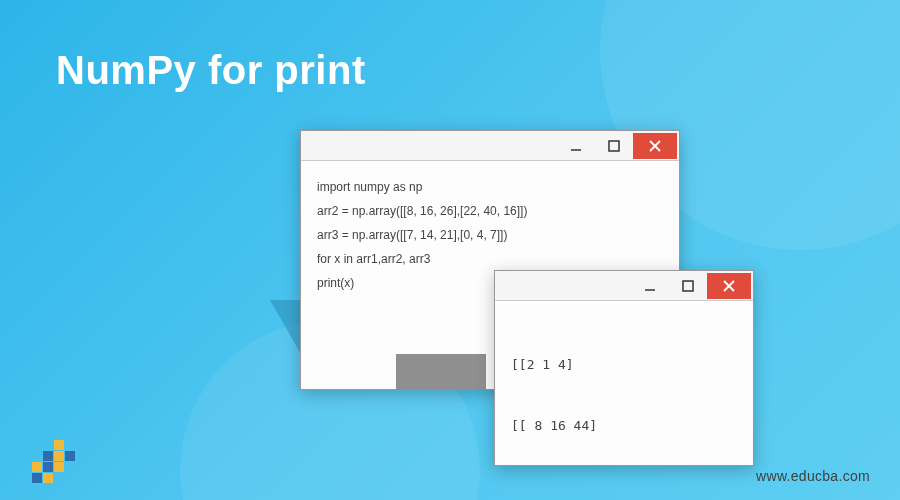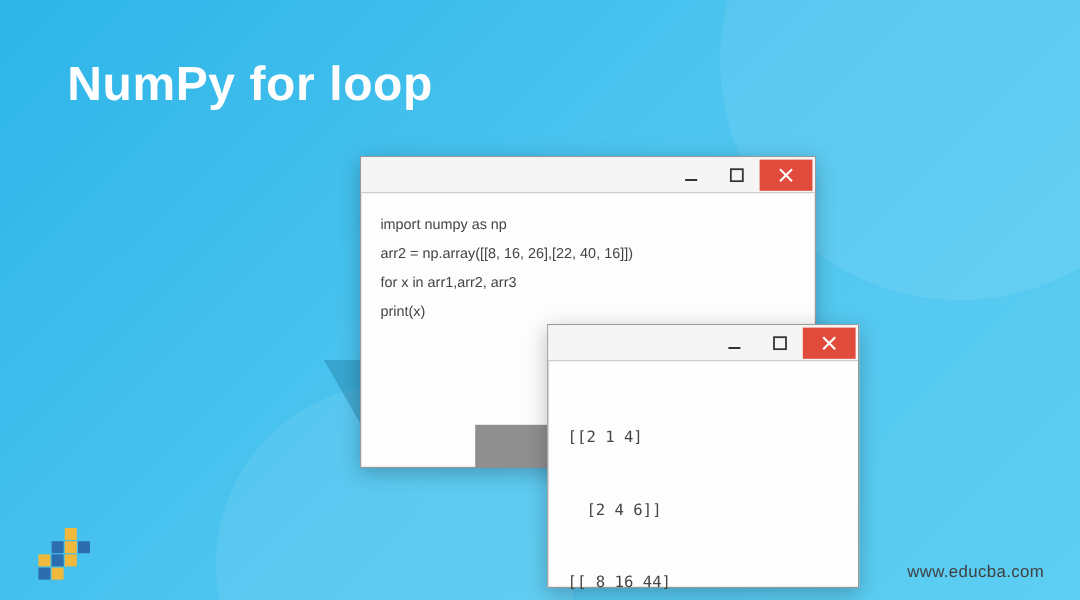--- a/index.html
+++ b/index.html
@@ -15,21 +15,21 @@
     .deco-tri { position: absolute; width: 0; height: 0;
       border-left: 40px solid transparent; border-right: 40px solid transparent;
       border-top: 70px solid #1a6d95; left: 270px; top: 300px; opacity: 0.35; }
 
     .title { position: absolute; top: 48px; left: 56px; color: #fff;
       font-size: 40px; font-weight: 600; letter-spacing: 0.5px; }
 
     .window { position: absolute; background: #fdfdfd; border: 1px solid #999;
       box-shadow: 0 4px 16px rgba(0,0,0,0.25); }
     .win1 { top: 130px; left: 300px; width: 380px; height: 260px; }
-    .win2 { top: 270px; left: 456px; width: 260px; height: 220px; }
+    .win2 { top: 270px; left: 494px; width: 260px; height: 196px; }
 
     .titlebar { height: 30px; background: #f5f5f5; border-bottom: 1px solid #ccc;
       display: flex; justify-content: flex-end; align-items: center; padding: 0 2px; }
     .tb-btn { width: 38px; height: 22px; display: flex; align-items: center; justify-content: center;
       cursor: pointer; font-size: 12px; }
     .tb-min, .tb-max { color: #333; }
     .tb-close { background: #e04b3c; color: #fff; width: 44px; height: 26px; font-size: 15px; }
     .tb-min svg, .tb-max svg, .tb-close svg { display: block; }
 
     .win-body { padding: 14px 16px; font-family: Liberation Sans, sans-serif;
@@ -45,21 +45,21 @@
     .gray-block { position: absolute; background: #8f8f8f; width: 90px; height: 36px;
       top: 354px; left: 396px; }
   </style>
 </head>
 <body>
 
 <div class="deco-circle c1"></div>
 <div class="deco-circle c2"></div>
 <div class="deco-tri"></div>
 
-<div class="title">NumPy for loop</div>
+<div class="title">NumPy for print</div>
 
 <div class="window win1">
   <div class="titlebar">
     <div class="tb-btn tb-min">
       <svg width="12" height="12">
           <line x1="1" y1="10" x2="11" y2="10" stroke="#333" stroke-width="1.5"></line>
         </svg>
     </div>
     <div class="tb-btn tb-max">
       <svg width="12" height="12">
@@ -69,20 +69,21 @@
     <div class="tb-btn tb-close">
       <svg width="12" height="12">
           <line x1="1" y1="1" x2="11" y2="11" stroke="#fff" stroke-width="1.8"></line>
           <line x1="11" y1="1" x2="1" y2="11" stroke="#fff" stroke-width="1.8"></line>
         </svg>
     </div>
   </div>
   <div class="win-body">
     <div>import numpy as np</div>
     <div>arr2 = np.array([[8, 16, 26],[22, 40, 16]])</div>
+    <div>arr3 = np.array([[7, 14, 21],[0, 4, 7]])</div>
     <div>for x in arr1,arr2, arr3</div>
     <div>print(x)</div>
   </div>
 </div>
 
 <div class="gray-block"></div>
 
 <div class="window win2">
   <div class="titlebar">
     <div class="tb-btn tb-min">
@@ -97,21 +98,20 @@
     </div>
     <div class="tb-btn tb-close">
       <svg width="12" height="12">
           <line x1="1" y1="1" x2="11" y2="11" stroke="#fff" stroke-width="1.8"></line>
           <line x1="11" y1="1" x2="1" y2="11" stroke="#fff" stroke-width="1.8"></line>
         </svg>
     </div>
   </div>
   <div class="win-body">
     <div>[[2 1 4]</div>
-    <div>  [2 4 6]]</div>
     <div>[[ 8 16 44]</div>
     
     
     
   </div>
 </div>
 
 <div class="logo">
   <div class="logo-cube" style="background:#f1b93b;left:0;top:24px"></div>
   <div class="logo-cube" style="background:#2b6daf;left:11px;top:24px"></div>

